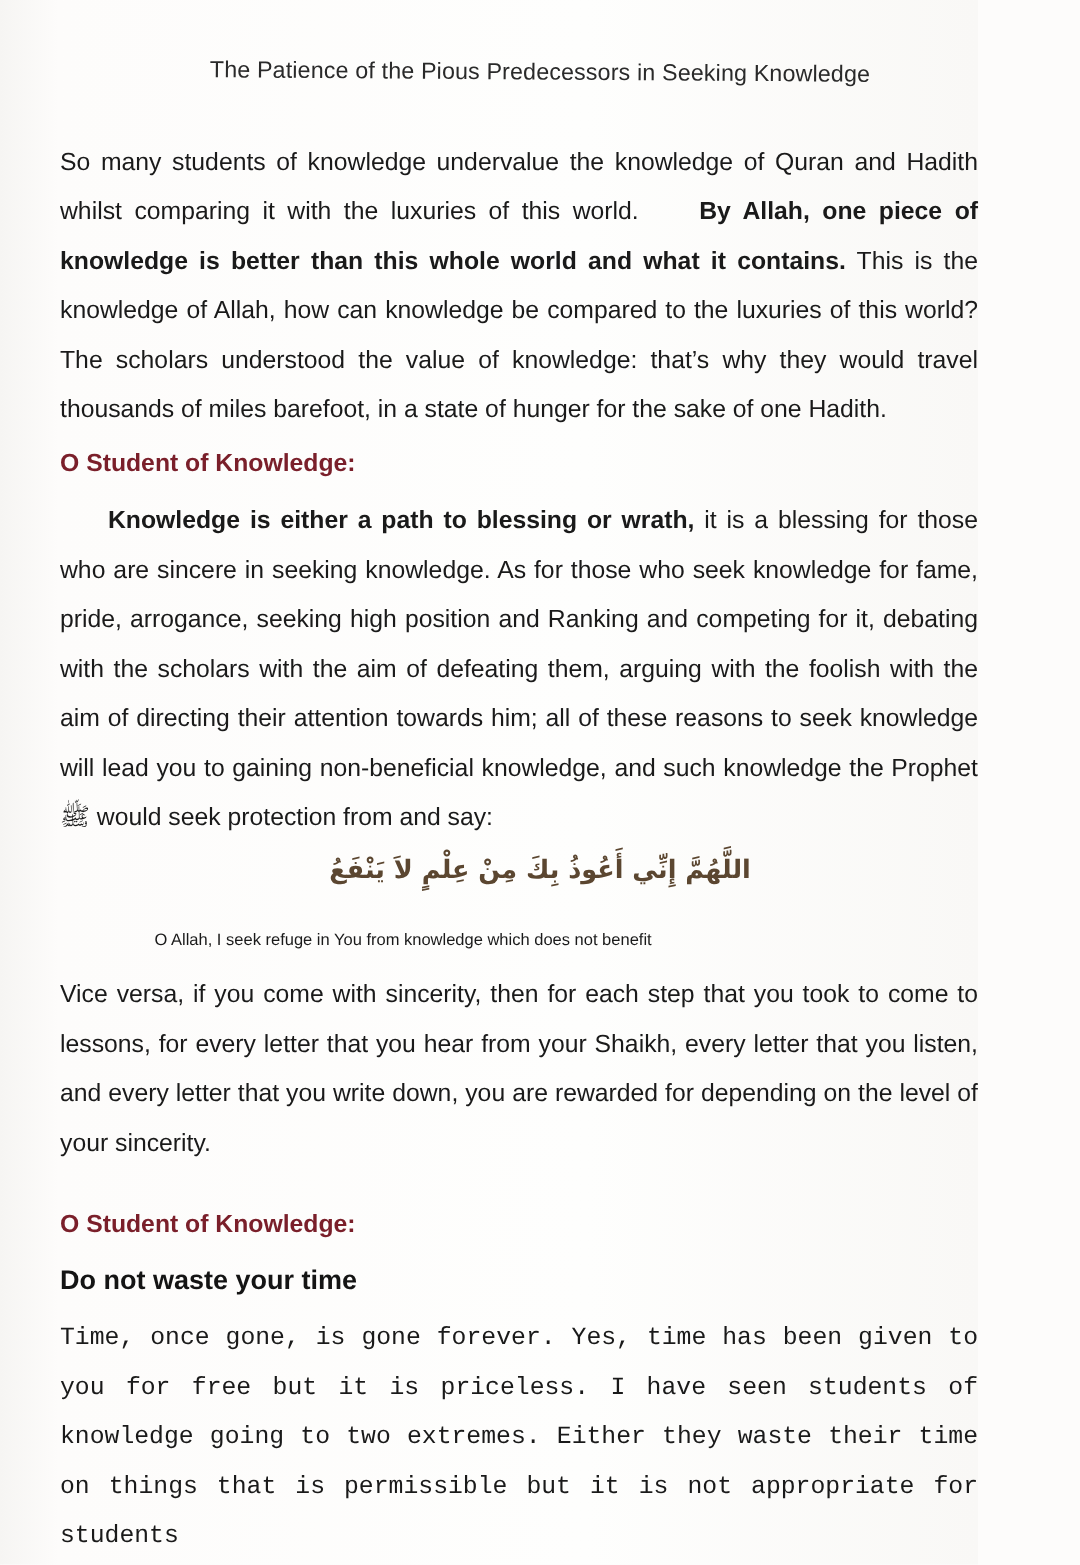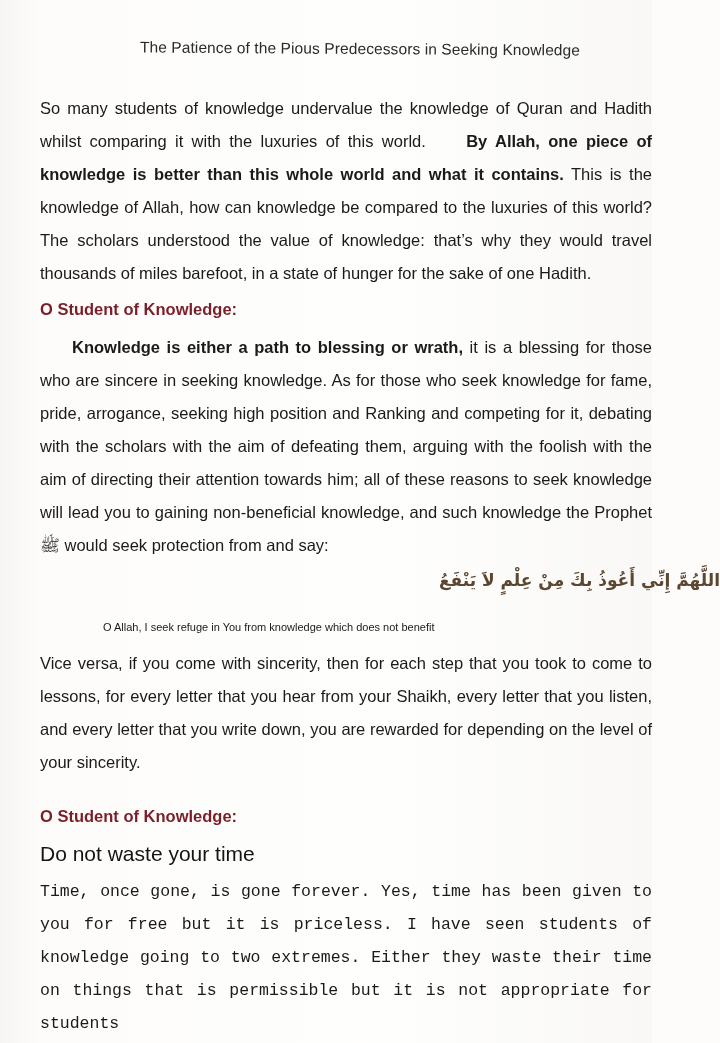--- a/index.html
+++ b/index.html
@@ -50,30 +50,30 @@
       margin-left: 32px;
     }
     .heading-maroon {
       color: #7a1f2a;
       font-weight: bold;
       font-size: 16.5px;
       margin: 0;
     }
     .heading-black {
       color: #141414;
-      font-weight: normal;
-      font-size: 21px;
+      font-weight: bold;
+      font-size: 18px;
       margin: 0;
     }
     .arabic {
       position: absolute;
       left: 0;
       width: 720px;
       top: 570px;
-      text-align: right;
+      text-align: center;
       font-family: "DejaVu Sans", sans-serif;
       font-size: 17px;
       font-weight: bold;
       color: #5b4630;
       direction: rtl;
     }
     .translation {
       position: absolute;
       left: 103px;
       top: 621px;

